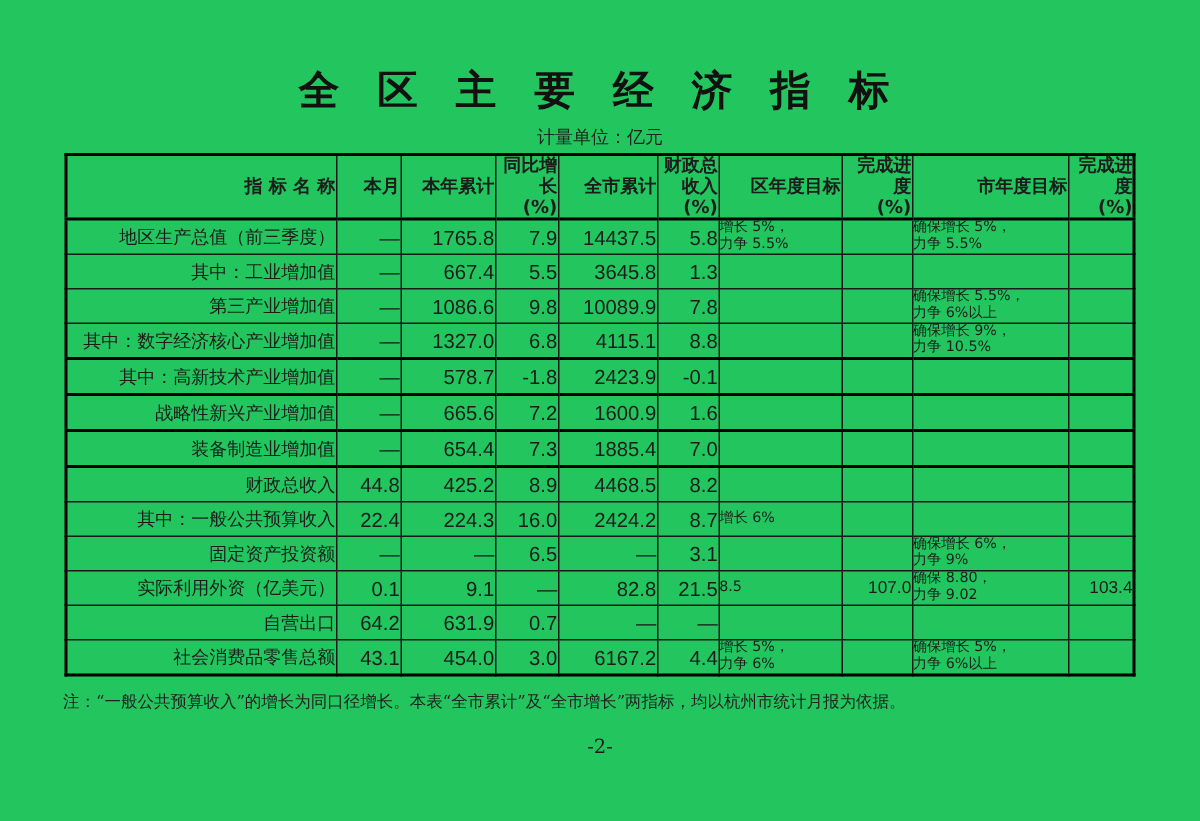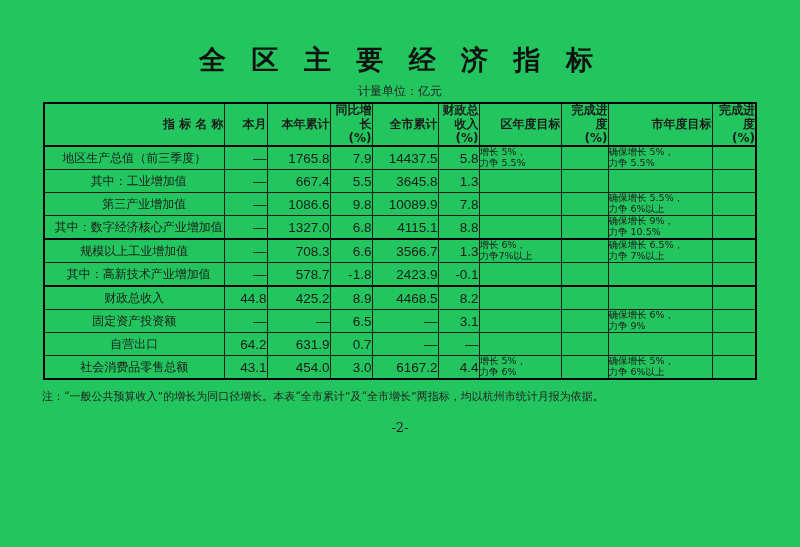--- a/index.html
+++ b/index.html
@@ -54,21 +54,21 @@
     font-weight: bold;
     text-align: right;
     white-space: pre-line;
     line-height: 1.15;
     border-bottom: 2.5px solid #000 !important;
     font-family: "DejaVu Sans", sans-serif;
   }
   tbody td { height: 22px; }
   tr.thick td { border-bottom: 2.5px solid #000; }
   td.name {
-    text-align: center;
+    text-align: right;
     font-size: 12px;
     font-family: "DejaVu Serif", serif;
     white-space: nowrap;
     padding-left: 5px;
   }
   td.name.ind1 { padding-left: 9px; }
   td.name.ind2 { padding-left: 20px; }
   td.num {
     text-align: right;
     padding-right: 5px;
@@ -187,70 +187,105 @@
           <td class="num">1327.0</td>
           <td class="num">6.8</td>
           <td class="num">4115.1</td>
           <td class="num">8.8</td>
           <td class="target"></td>
           <td class="progress"></td>
           <td class="target">确保增长 9%，
 力争 10.5%</td>
           <td class="progress"></td>
         </tr>
-        <tr>
-          <td class="name ind0">规模以上工业增加值</td>
-          <td class="num">—</td>
-          <td class="num">708.3</td>
-          <td class="num">6.6</td>
-          <td class="num">3566.7</td>
-          <td class="num">1.3</td>
-          <td class="target">增长 6%，
-力争7%以上</td>
-          <td class="progress"></td>
-          <td class="target">确保增长 6.5%，
-力争 7%以上</td>
-          <td class="progress"></td>
-        </tr>
         <tr class="thick">
           <td class="name ind1">其中：高新技术产业增加值</td>
           <td class="num">—</td>
           <td class="num">578.7</td>
           <td class="num">-1.8</td>
           <td class="num">2423.9</td>
           <td class="num">-0.1</td>
+          <td class="target"></td>
+          <td class="progress"></td>
+          <td class="target"></td>
+          <td class="progress"></td>
+        </tr>
+        <tr class="thick">
+          <td class="name ind2">战略性新兴产业增加值</td>
+          <td class="num">—</td>
+          <td class="num">665.6</td>
+          <td class="num">7.2</td>
+          <td class="num">1600.9</td>
+          <td class="num">1.6</td>
+          <td class="target"></td>
+          <td class="progress"></td>
+          <td class="target"></td>
+          <td class="progress"></td>
+        </tr>
+        <tr class="thick">
+          <td class="name ind2">装备制造业增加值</td>
+          <td class="num">—</td>
+          <td class="num">654.4</td>
+          <td class="num">7.3</td>
+          <td class="num">1885.4</td>
+          <td class="num">7.0</td>
           <td class="target"></td>
           <td class="progress"></td>
           <td class="target"></td>
           <td class="progress"></td>
         </tr>
         <tr>
           <td class="name ind0">财政总收入</td>
           <td class="num">44.8</td>
           <td class="num">425.2</td>
           <td class="num">8.9</td>
           <td class="num">4468.5</td>
           <td class="num">8.2</td>
           <td class="target"></td>
           <td class="progress"></td>
           <td class="target"></td>
           <td class="progress"></td>
         </tr>
         <tr>
+          <td class="name ind1">其中：一般公共预算收入</td>
+          <td class="num">22.4</td>
+          <td class="num">224.3</td>
+          <td class="num">16.0</td>
+          <td class="num">2424.2</td>
+          <td class="num">8.7</td>
+          <td class="target">增长 6%</td>
+          <td class="progress"></td>
+          <td class="target"></td>
+          <td class="progress"></td>
+        </tr>
+        <tr>
           <td class="name ind0">固定资产投资额</td>
           <td class="num">—</td>
           <td class="num">—</td>
           <td class="num">6.5</td>
           <td class="num">—</td>
           <td class="num">3.1</td>
           <td class="target"></td>
           <td class="progress"></td>
           <td class="target">确保增长 6%，
 力争 9%</td>
           <td class="progress"></td>
+        </tr>
+        <tr>
+          <td class="name ind0">实际利用外资（亿美元）</td>
+          <td class="num">0.1</td>
+          <td class="num">9.1</td>
+          <td class="num">—</td>
+          <td class="num">82.8</td>
+          <td class="num">21.5</td>
+          <td class="target">8.5</td>
+          <td class="progress">107.0</td>
+          <td class="target">确保 8.80，
+力争 9.02</td>
+          <td class="progress">103.4</td>
         </tr>
         <tr>
           <td class="name ind0">自营出口</td>
           <td class="num">64.2</td>
           <td class="num">631.9</td>
           <td class="num">0.7</td>
           <td class="num">—</td>
           <td class="num">—</td>
           <td class="target"></td>
           <td class="progress"></td>

